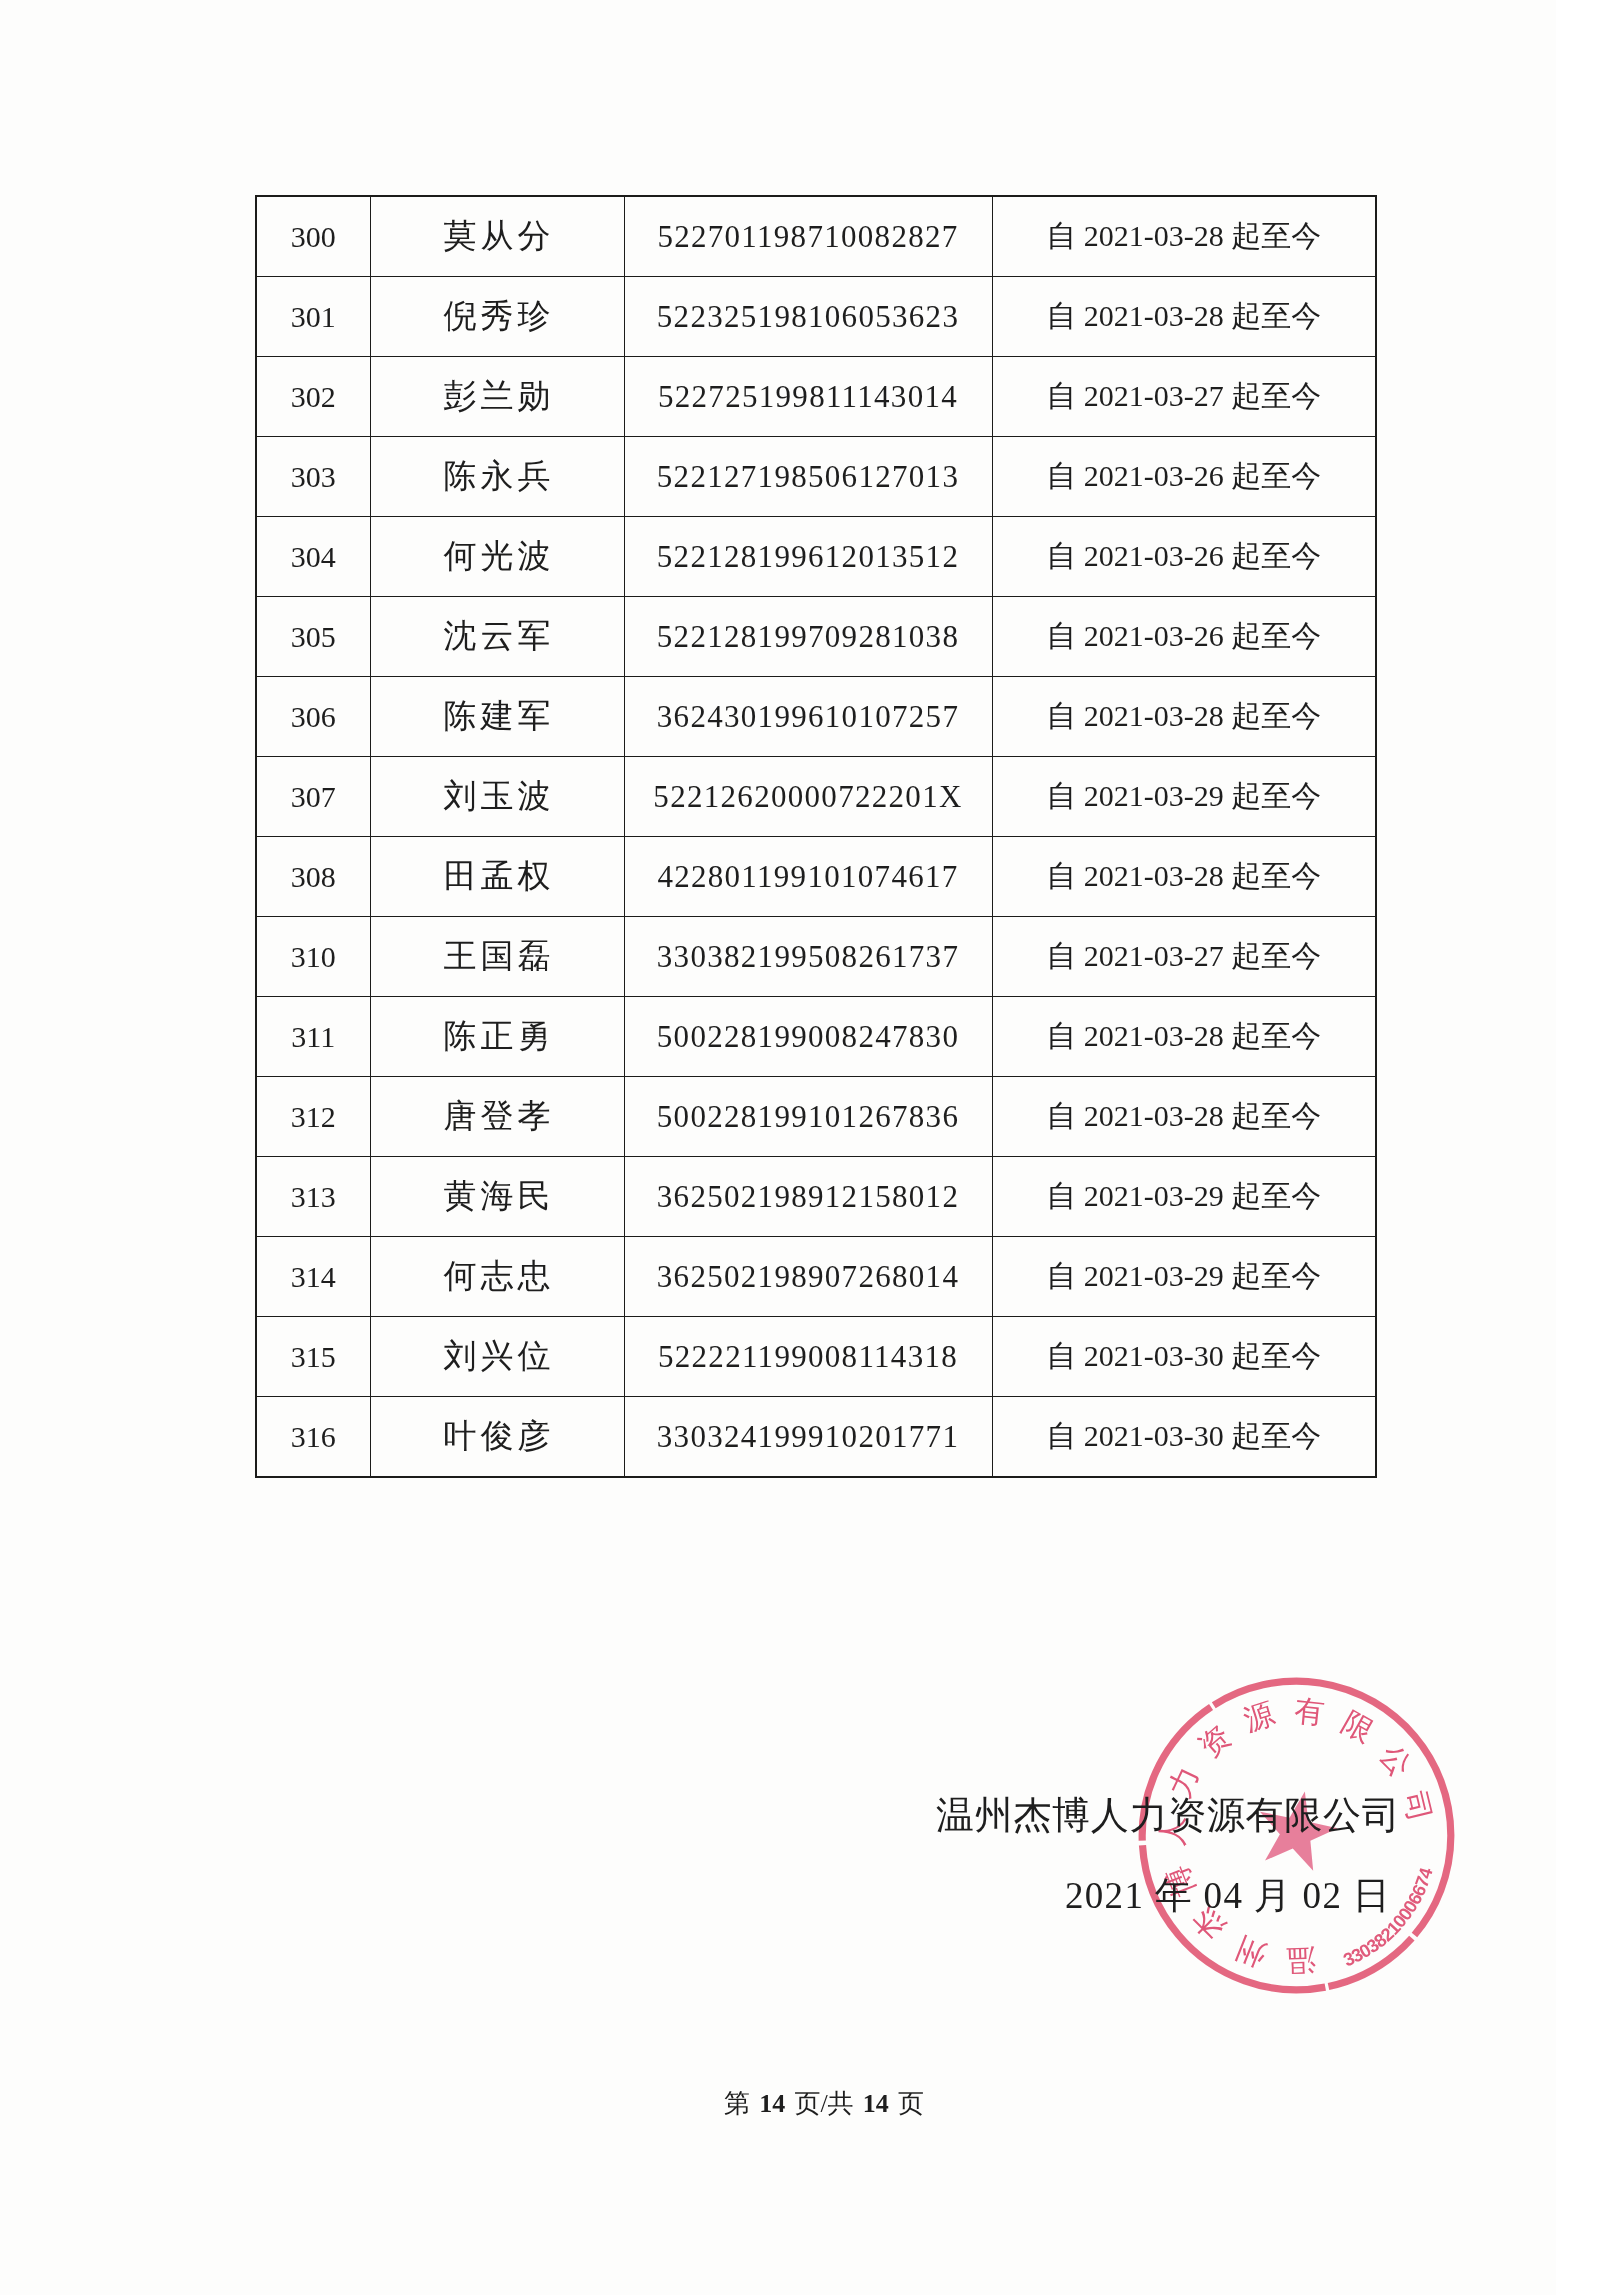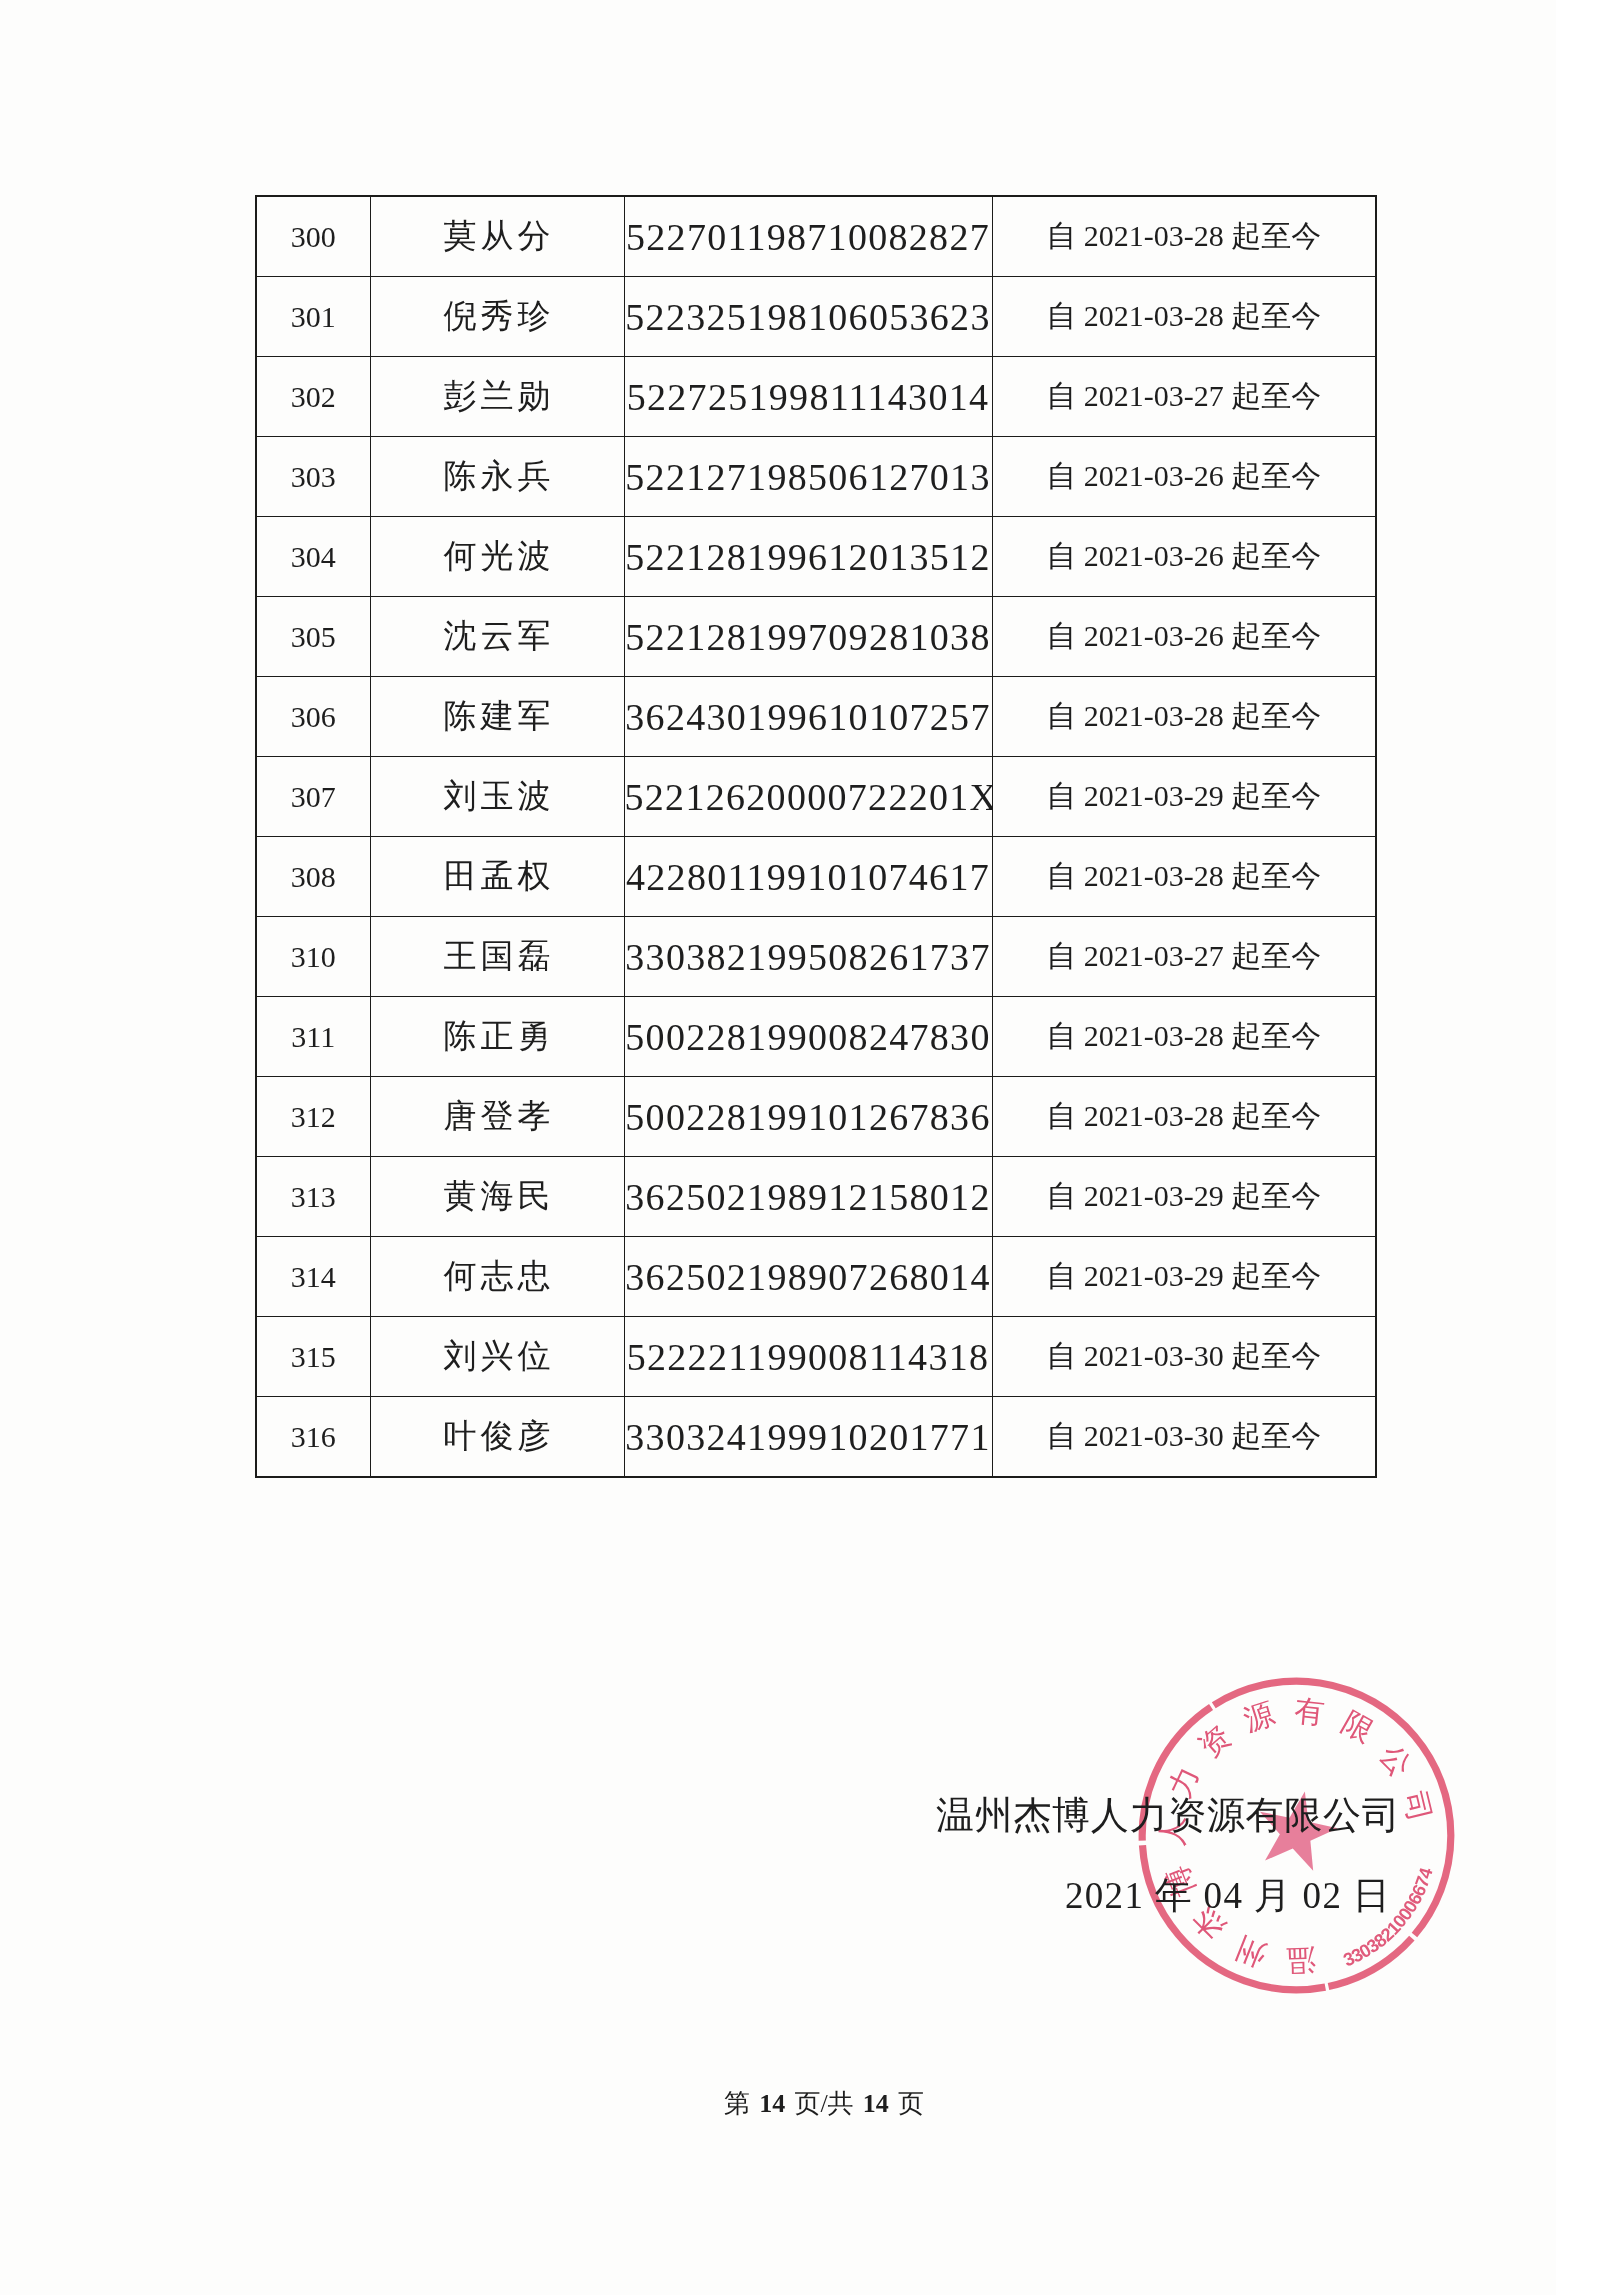--- a/index.html
+++ b/index.html
@@ -16,21 +16,21 @@
     border:2px solid #1c1c1a;
   }
   table.roster td {
     border:1.3px solid #1c1c1a;
     height:79px; padding:0;
     text-align:center; vertical-align:middle;
     overflow:hidden; white-space:nowrap;
   }
   td.c-no     { font-size:30px; }
   td.c-name   { font-size:33px; letter-spacing:3.9px; text-indent:3.9px; }
-  td.c-id     { font-size:38px; letter-spacing:1.3px;margin-top:33px; }
+  td.c-id     { font-size:31px; letter-spacing:1.3px;margin-top:33px; }
   td.c-period { font-size:30px; }
   .sign-company {
     position:absolute; left:924px; top:1790px;
     font-size:38px; letter-spacing:0.7px; z-index:3; white-space:nowrap;margin-left:12px;
   }
   .sign-date {
     position:absolute; left:1065px; top:1871px;
     font-size:37px; letter-spacing:1.3px; z-index:3; white-space:nowrap;
   }
   .seal-wrap {

